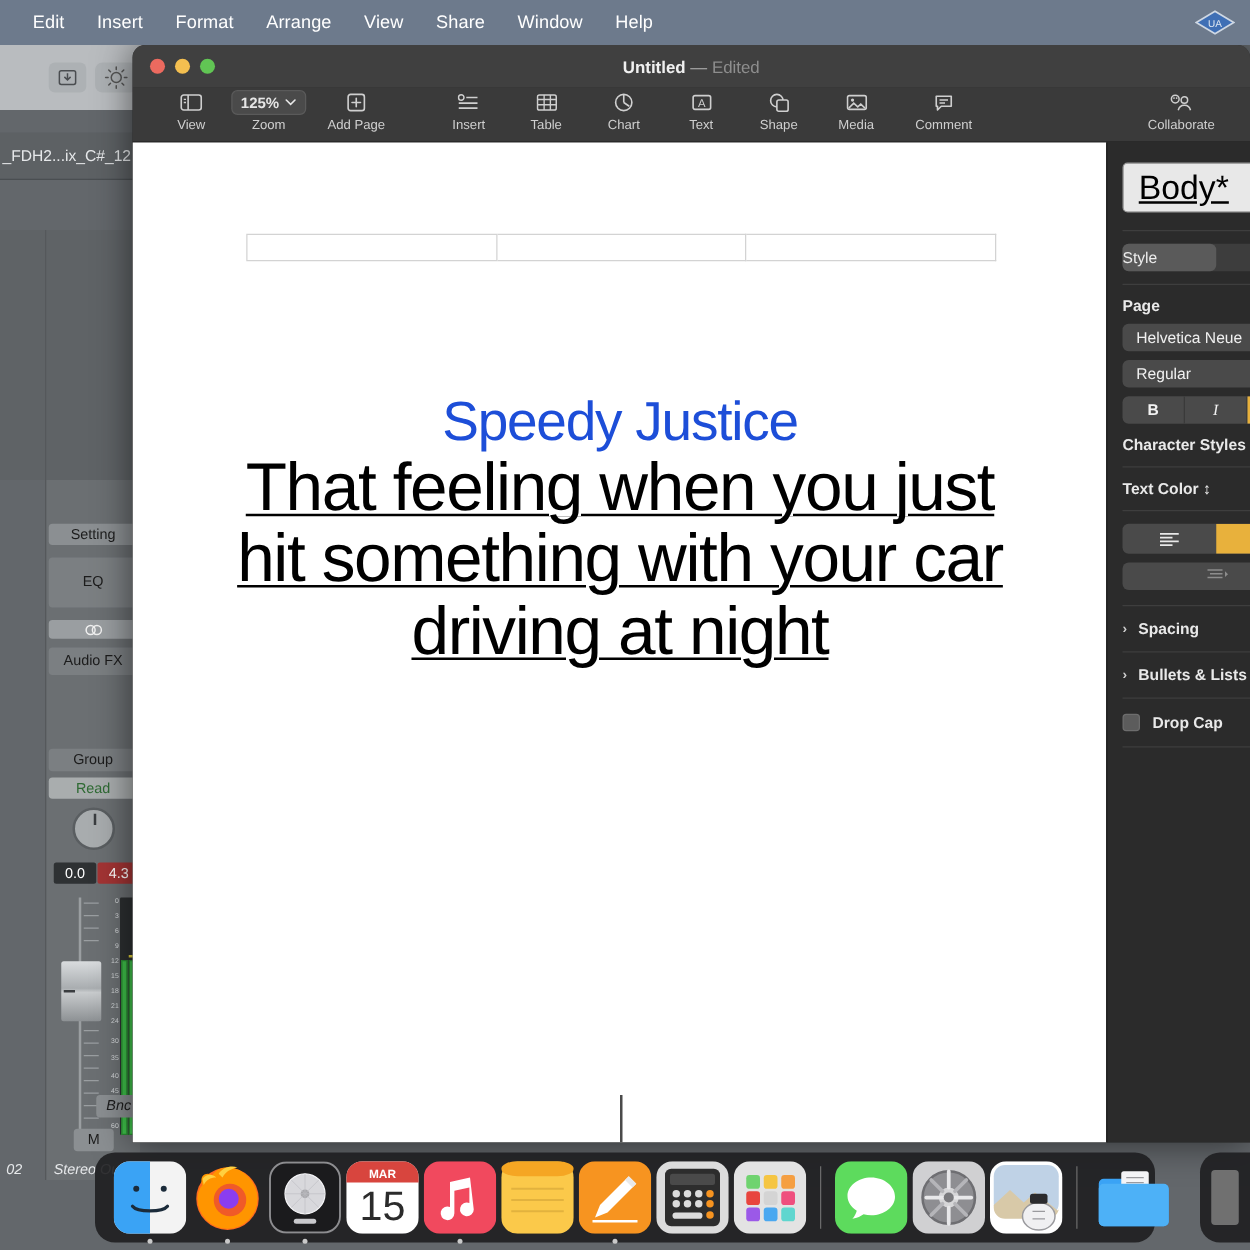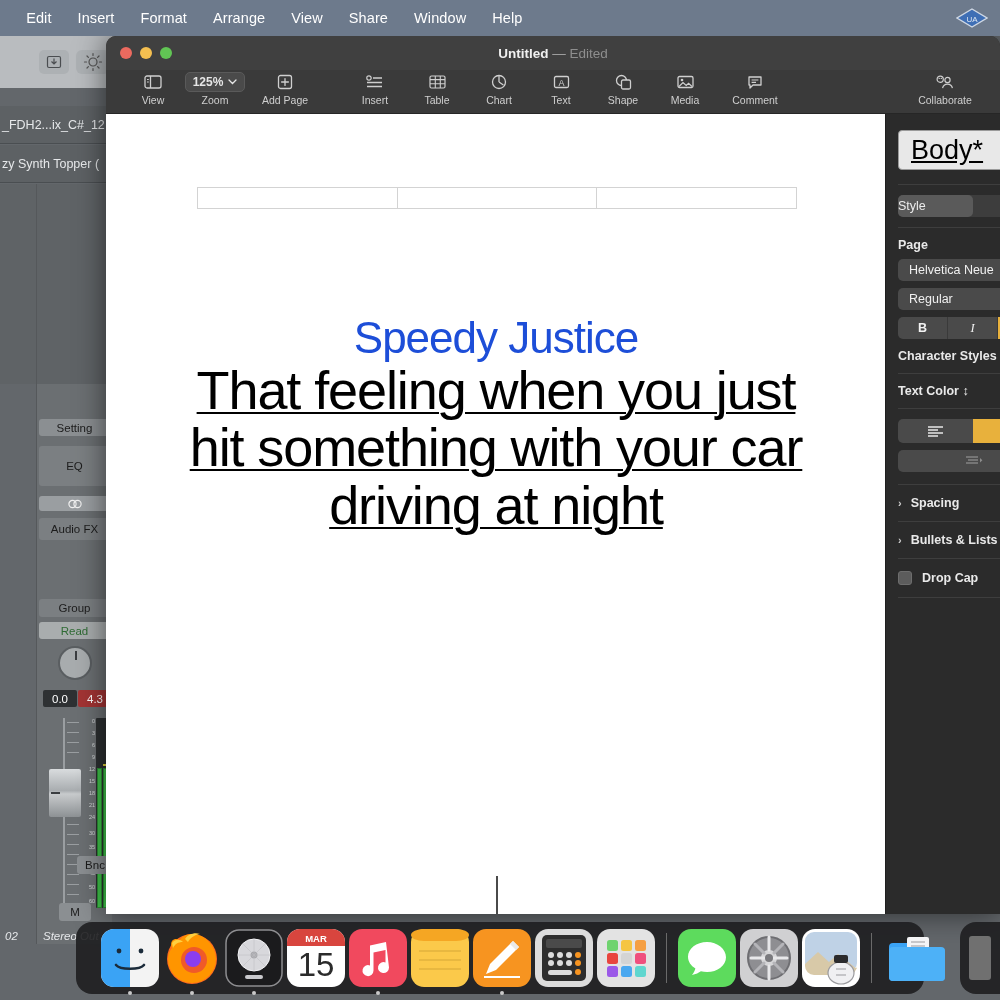--- a/index.html
+++ b/index.html
@@ -111,21 +111,21 @@
   .meter-scale span{position:absolute; right:0;}
   .meter-bg { position:absolute; left:55px; top:4px; width:14px; height:190px; background:#2c2f31; border-radius:1px;}
   .meter-bar { position:absolute; bottom:0; width:5px; background:#3fc24a; border:1px solid #2b8c33;}
   .meter-bar.l { left:1px; height:140px; }
   .meter-bar.r { left:7px; height:140px; }
   .meter-peak { position:absolute; left:7px; top:46px; width:5px; height:2px; background:#e3d33a;}
   .cs-small {
     position:absolute; background:#8b8f92; color:#1c1c1c; font-size:11.5px;
     border-radius:3px; display:flex;align-items:center;justify-content:center;
   }
-  .cs-small.bnc { left:40px; top:472px; width:36px; height:18px; }
+  .cs-small.bnc { left:40px; top:492px; width:36px; height:18px;font-style:italic; }
   .cs-small.mute{ left:22px; top:519px; width:32px; height:18px; }
   .cs-label { position:absolute; font-size:11.5px; color:#e6e8ea;font-style:italic; }
   .cs-label.num { left:-32px; top:546px; }
   .cs-label.out { left:6px; top:546px; }
 
   
   .win {
     position: absolute; left: 106px; top: 36px; width: 894px; height: 878px;
     background: #2d2d2d;
     border-radius: 10px 10px 0 0;
@@ -250,21 +250,21 @@
   .disclose { display:flex; align-items:center; gap:9px; font-size:12.5px; font-weight:bold; margin: 11px 0;}
   .disclose .chev { color:#cfcfcf; font-size:11px; }
   .checkrow { display:flex; align-items:center; gap:10px; font-size:12.5px; font-weight:bold; margin: 12px 0;}
   .checkbox { width:14px; height:14px; background:#5c5c5c; border-radius:3px; border:1px solid #6d6d6d; }
 
   
   .dock {
     position:absolute; left:76px; bottom:6px; width: 848px; height: 72px;
     background: rgba(30,30,32,.9);
     border-radius: 16px;
-    display:flex; align-items:center; padding: 0 24px; gap: 2px;
+    display:flex; align-items:center; padding: 0 14px; gap: 2px;
     z-index: 70;
   }
   .dockicon { width: 60px; height: 60px; border-radius: 13px; position:relative;
     display:flex; align-items:center; justify-content:center; flex: 0 0 auto; }
   .dot { position:absolute; bottom:-7px; left:50%; transform:translateX(-50%);
     width:4px; height:4px; border-radius:50%; background:#c9c9c9; }
   .dock-sep { width:1px; height:50px; background:#6a6a6a; margin: 0 8px; flex:0 0 auto;}
   .dock-right {
     position:absolute; right:0; bottom:6px; width: 40px; height:72px;
     background: rgba(30,30,32,.9); border-radius: 16px 0 0 16px; z-index:69;
@@ -309,23 +309,20 @@
       <div class="daw-btn round">
         <svg width="20" height="20" viewBox="0 0 20 20">
           <circle cx="10" cy="10" r="4" fill="none" stroke="#555" stroke-width="1.2"></circle>
           <path d="M10 1.5v2M10 16.5v2M1.5 10h2M16.5 10h2M4 4l1.4 1.4M14.6 14.6L16 16M16 4l-1.4 1.4M5.4 14.6L4 16" stroke="#555" stroke-width="1.2" stroke-linecap="round"></path>
         </svg>
       </div>
     </div>
 
     <div class="daw-track t1">
       <span>_FDH2...ix_C#_12</span>
-    </div>
-    <div class="daw-track t2">
-      <span>zy Synth Topper (</span>
     </div>
     <div class="daw-arrange"></div>
 
     <div class="chstrip">
       <div class="vline"></div>
       <div class="cs-btn setting">Setting</div>
       <div class="cs-btn eq">EQ</div>
       <div class="cs-btn stereo">
         <svg width="18" height="10" viewBox="0 0 18 10">
           <circle cx="6.5" cy="5" r="3.6" fill="none" stroke="#f0f0f0" stroke-width="1.2"></circle>

